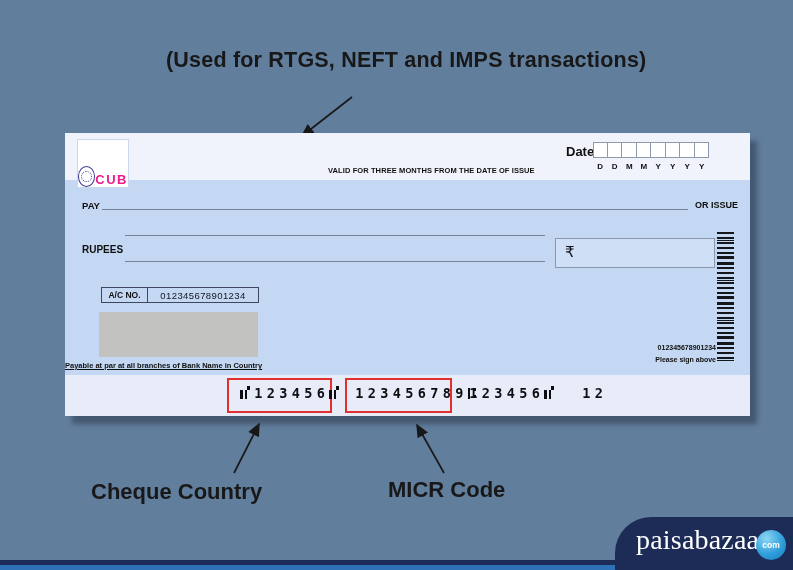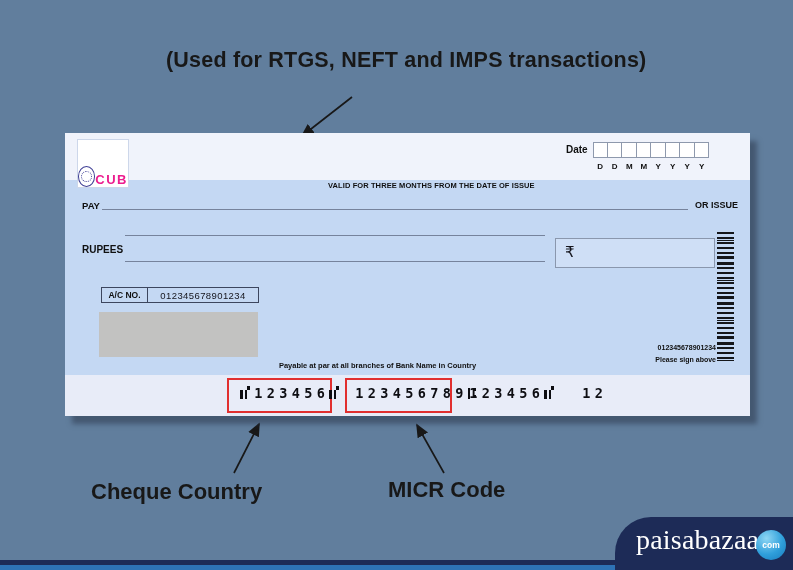--- a/index.html
+++ b/index.html
@@ -23,23 +23,23 @@
   .cub-box { position:absolute; left:12px; top:6px; width:52px; height:49px; background:#ffffff;
              border:1px solid #cdd7ea; display:flex; flex-direction:row; align-items:flex-end; z-index:3; }
   .cub-emblem { width:21px; height:21px; margin-top:4px; border:1.6px solid #3f3f95; border-radius:50%;
                 display:flex; align-items:center; justify-content:center; }
   .cub-emblem .inner { width:11px; height:11px; border:1px dotted #3f3f95; border-radius:50%; }
   .cub-name { font-size:13px; font-weight:bold; color:#ec1c8e; letter-spacing:1.5px; margin-top:1px; }
 
   .ifsc-box { position:absolute; left:66px; top:7px; width:198px; height:33px; border:2px solid #e12f2f;
               display:flex; align-items:center; padding-left:10px; z-index:2;
               font-size:14.5px; font-weight:bold; color:#101010; letter-spacing:.2px; }
-  .valid-note { position:absolute; left:263px; top:33px; font-size:7.5px; font-weight:bold; color:#101010; letter-spacing:.1px;margin-top:15px; }
-
-  .date-label { position:absolute; left:501px; top:11px; font-size:10px; font-weight:bold; color:#101010; }
+  .valid-note { position:absolute; left:263px; top:33px; font-size:7.5px; font-weight:bold; color:#101010; letter-spacing:.1px; }
+
+  .date-label { position:absolute; left:501px; top:11px; font-size:13px; font-weight:bold; color:#101010; }
   .date-cells { position:absolute; left:528px; top:9px; display:flex; }
   .date-cells .cell { width:14.5px; height:16px; background:#ffffff; border:1px solid #8e99ad; border-left:none; }
   .date-cells .cell:first-child { border-left:1px solid #8e99ad; }
   .date-letters { position:absolute; left:528px; top:29px; display:flex; }
   .date-letters span { width:14.5px; text-align:center; font-size:8px; font-weight:bold; color:#101010; }
 
   .pay-label { position:absolute; left:17px; top:67px; font-size:9.5px; font-weight:bold; color:#101010; }
   .pay-line { position:absolute; left:37px; top:69px; width:586px; height:8px; border-bottom:1.5px solid #76839c; }
   .bearer-label { position:absolute; left:630px; top:67px; font-size:9px; font-weight:bold; color:#101010; }
 
@@ -53,22 +53,22 @@
 
   .acct-box { position:absolute; left:36px; top:154px; width:158px; height:16px; border:1px solid #3c465e;
               display:flex; background:transparent; }
   .acct-box .lbl { width:46px; border-right:1px solid #3c465e; display:flex; align-items:center; justify-content:center;
                    font-size:8.5px; font-weight:bold; color:#101010; }
   .acct-box .num { flex:1; display:flex; align-items:center; justify-content:center;
                    font-size:9.5px; color:#15151d; letter-spacing:.4px; }
 
   .sig-gray-box { position:absolute; left:34px; top:179px; width:159px; height:45px; background:#c2c2c1; }
 
-  .payable-note { position:absolute; left:0; right:60px; top:228px; text-align:center;
-                  font-size:7.5px; font-weight:bold; color:#101010; }
+  .payable-note { position:absolute; left:0; right:60px; top:228px; 
+                  font-size:7.5px; font-weight:bold; color:#101010;text-decoration:underline; }
 
   .barcode { position:absolute; left:652px; top:99px; width:17px; height:130px;
              background-image:
                repeating-linear-gradient(180deg,#14161a 0 2px, rgba(0,0,0,0) 2px 5px),
                repeating-linear-gradient(180deg,#14161a 0 1px, rgba(0,0,0,0) 1px 8px);
   }
   .serial-num { position:absolute; right:34px; top:211px; font-size:7px; font-weight:bold; color:#101010; }
   .sign-note  { position:absolute; right:34px; top:223px; font-size:7px; font-weight:bold; color:#101010; }
 
   .micr-hl { position:absolute; border:2px solid #e12f2f; height:35px; top:245px; z-index:2; }

